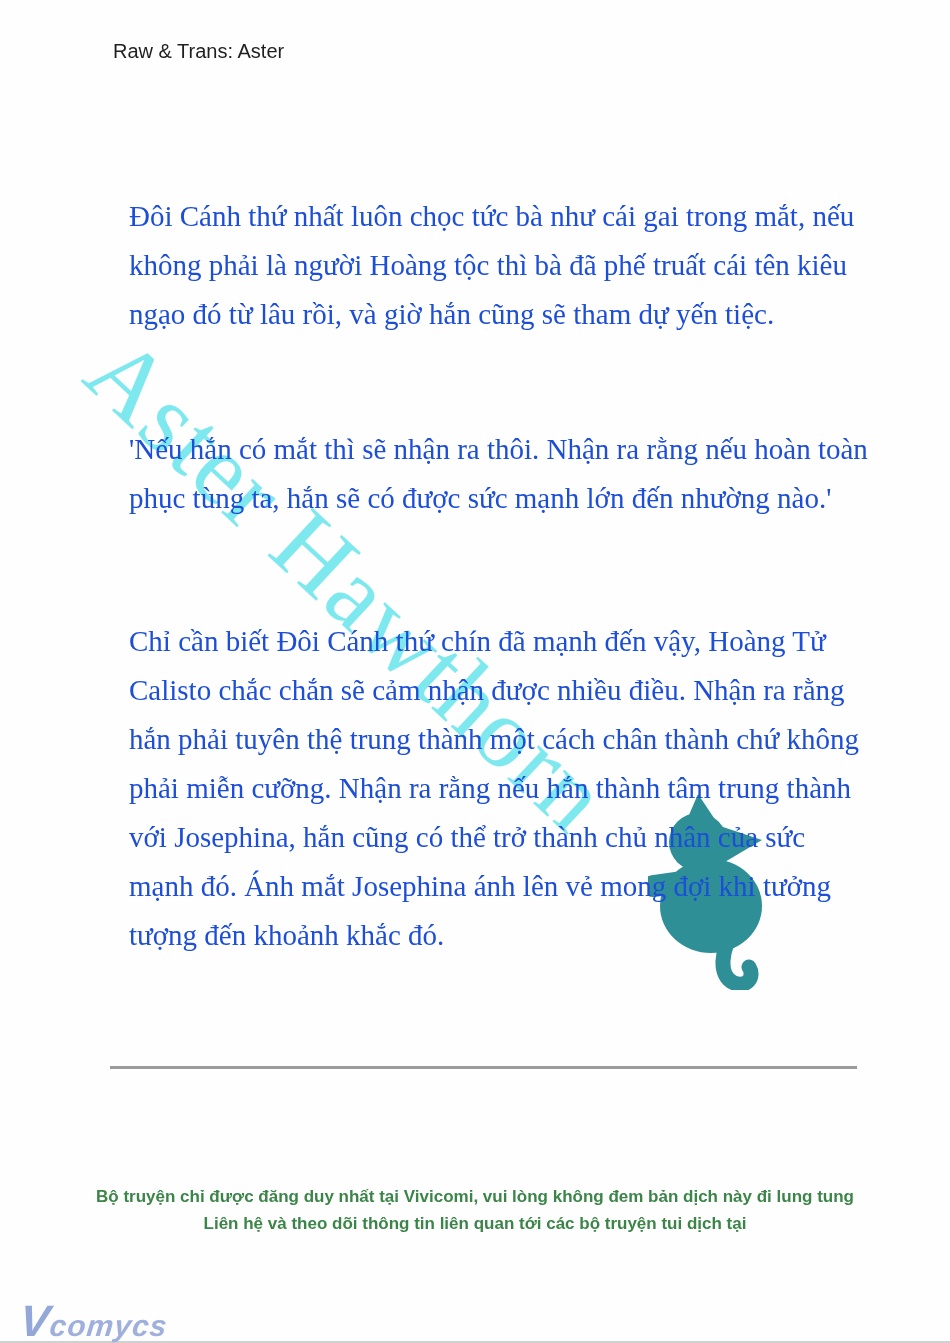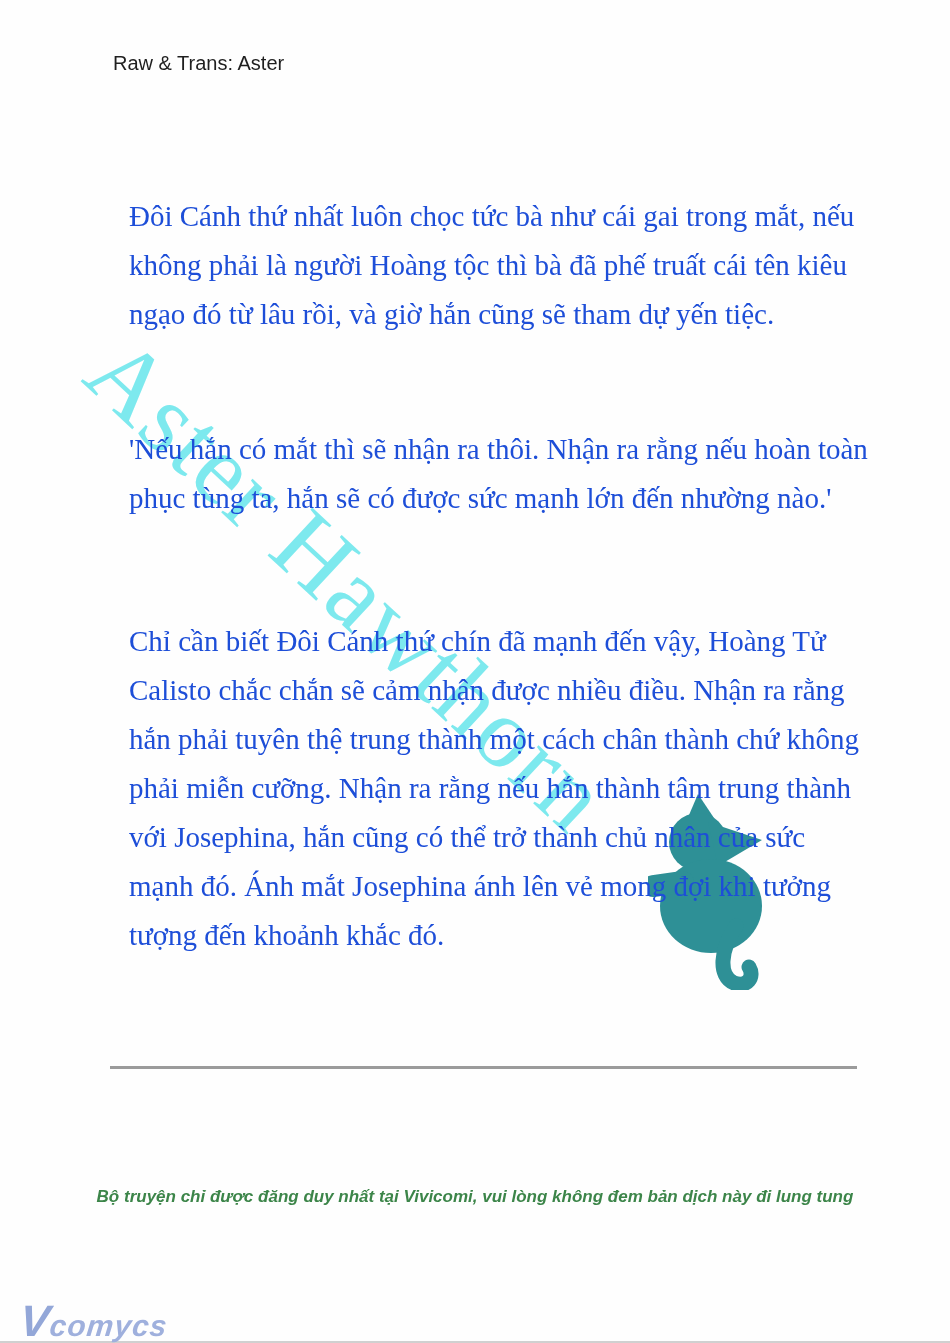--- a/index.html
+++ b/index.html
@@ -10,21 +10,21 @@
     overflow:hidden;
     font-family:"Liberation Serif", serif;
   }
   .page {
     position:absolute; left:0; top:0; width:950px; height:1343px;
     border-bottom:2px solid #d0d0d0;
     box-sizing:border-box;
     background:#fefefe;
   }
   .header {
-    position:absolute; left:113px; top:52px;
+    position:absolute; left:113px; top:40px;
     font-family:"Liberation Sans", sans-serif;
     font-size:20px; color:#1f1f1f;
     z-index:3;
   }
   .watermark {
     position:absolute; left:142px; top:314px;
     font-family:"Liberation Serif", serif;
     font-size:100px;
     letter-spacing:2px;
     color:#7de9ee;
@@ -53,21 +53,21 @@
   .divider {
     position:absolute; left:110px; top:1066px;
     width:747px; height:3px;
     background:#9b9b9b;
     z-index:2;
   }
   .footer {
     position:absolute; left:0; top:1183px; width:950px;
     text-align:center;
     font-family:"Liberation Sans", sans-serif;
-    font-weight:bold; font-style:italic;
+    font-weight:bold; 
     font-size:17px; line-height:27px;
     color:#3c8549;
     z-index:2;
   }
   .logo {
     position:absolute; left:20px; top:1296px;
     font-family:"Liberation Sans", sans-serif;
     font-style:italic; font-weight:bold;
     font-size:30px; letter-spacing:1px;
     color:#9fb0dd;
@@ -97,17 +97,18 @@
   <div class="header">Raw &amp; Trans: Aster</div>
 
   <p class="para p1">Đôi Cánh thứ nhất luôn chọc tức bà như cái gai trong mắt, nếu không phải là người Hoàng tộc thì bà đã phế truất cái tên kiêu ngạo đó từ lâu rồi, và giờ hắn cũng sẽ tham dự yến tiệc.</p>
   <p class="para p2">'Nếu hắn có mắt thì sẽ nhận ra thôi. Nhận ra rằng nếu hoàn toàn phục tùng ta, hắn sẽ có được sức mạnh lớn đến nhường nào.'</p>
   <p class="para p3">Chỉ cần biết Đôi Cánh thứ chín đã mạnh đến vậy, Hoàng Tử Calisto chắc chắn sẽ cảm nhận được nhiều điều. Nhận ra rằng hắn phải tuyên thệ trung thành một cách chân thành chứ không phải miễn cưỡng. Nhận ra rằng nếu hắn thành tâm trung thành với Josephina, hắn cũng có thể trở thành chủ nhân của sức mạnh đó. Ánh mắt Josephina ánh lên vẻ mong đợi khi tưởng tượng đến khoảnh khắc đó.</p>
 
   <div class="divider"></div>
 
   <div class="footer">
     <div>Bộ truyện chỉ được đăng duy nhất tại Vivicomi, vui lòng không đem bản dịch này đi lung tung</div>
+    <div>Liên hệ và theo dõi thông tin liên quan tới các bộ truyện tui dịch tại</div>
   </div>
 
   <div class="logo">Vcomycs</div>
 
 </div>
 
 </body></html>

